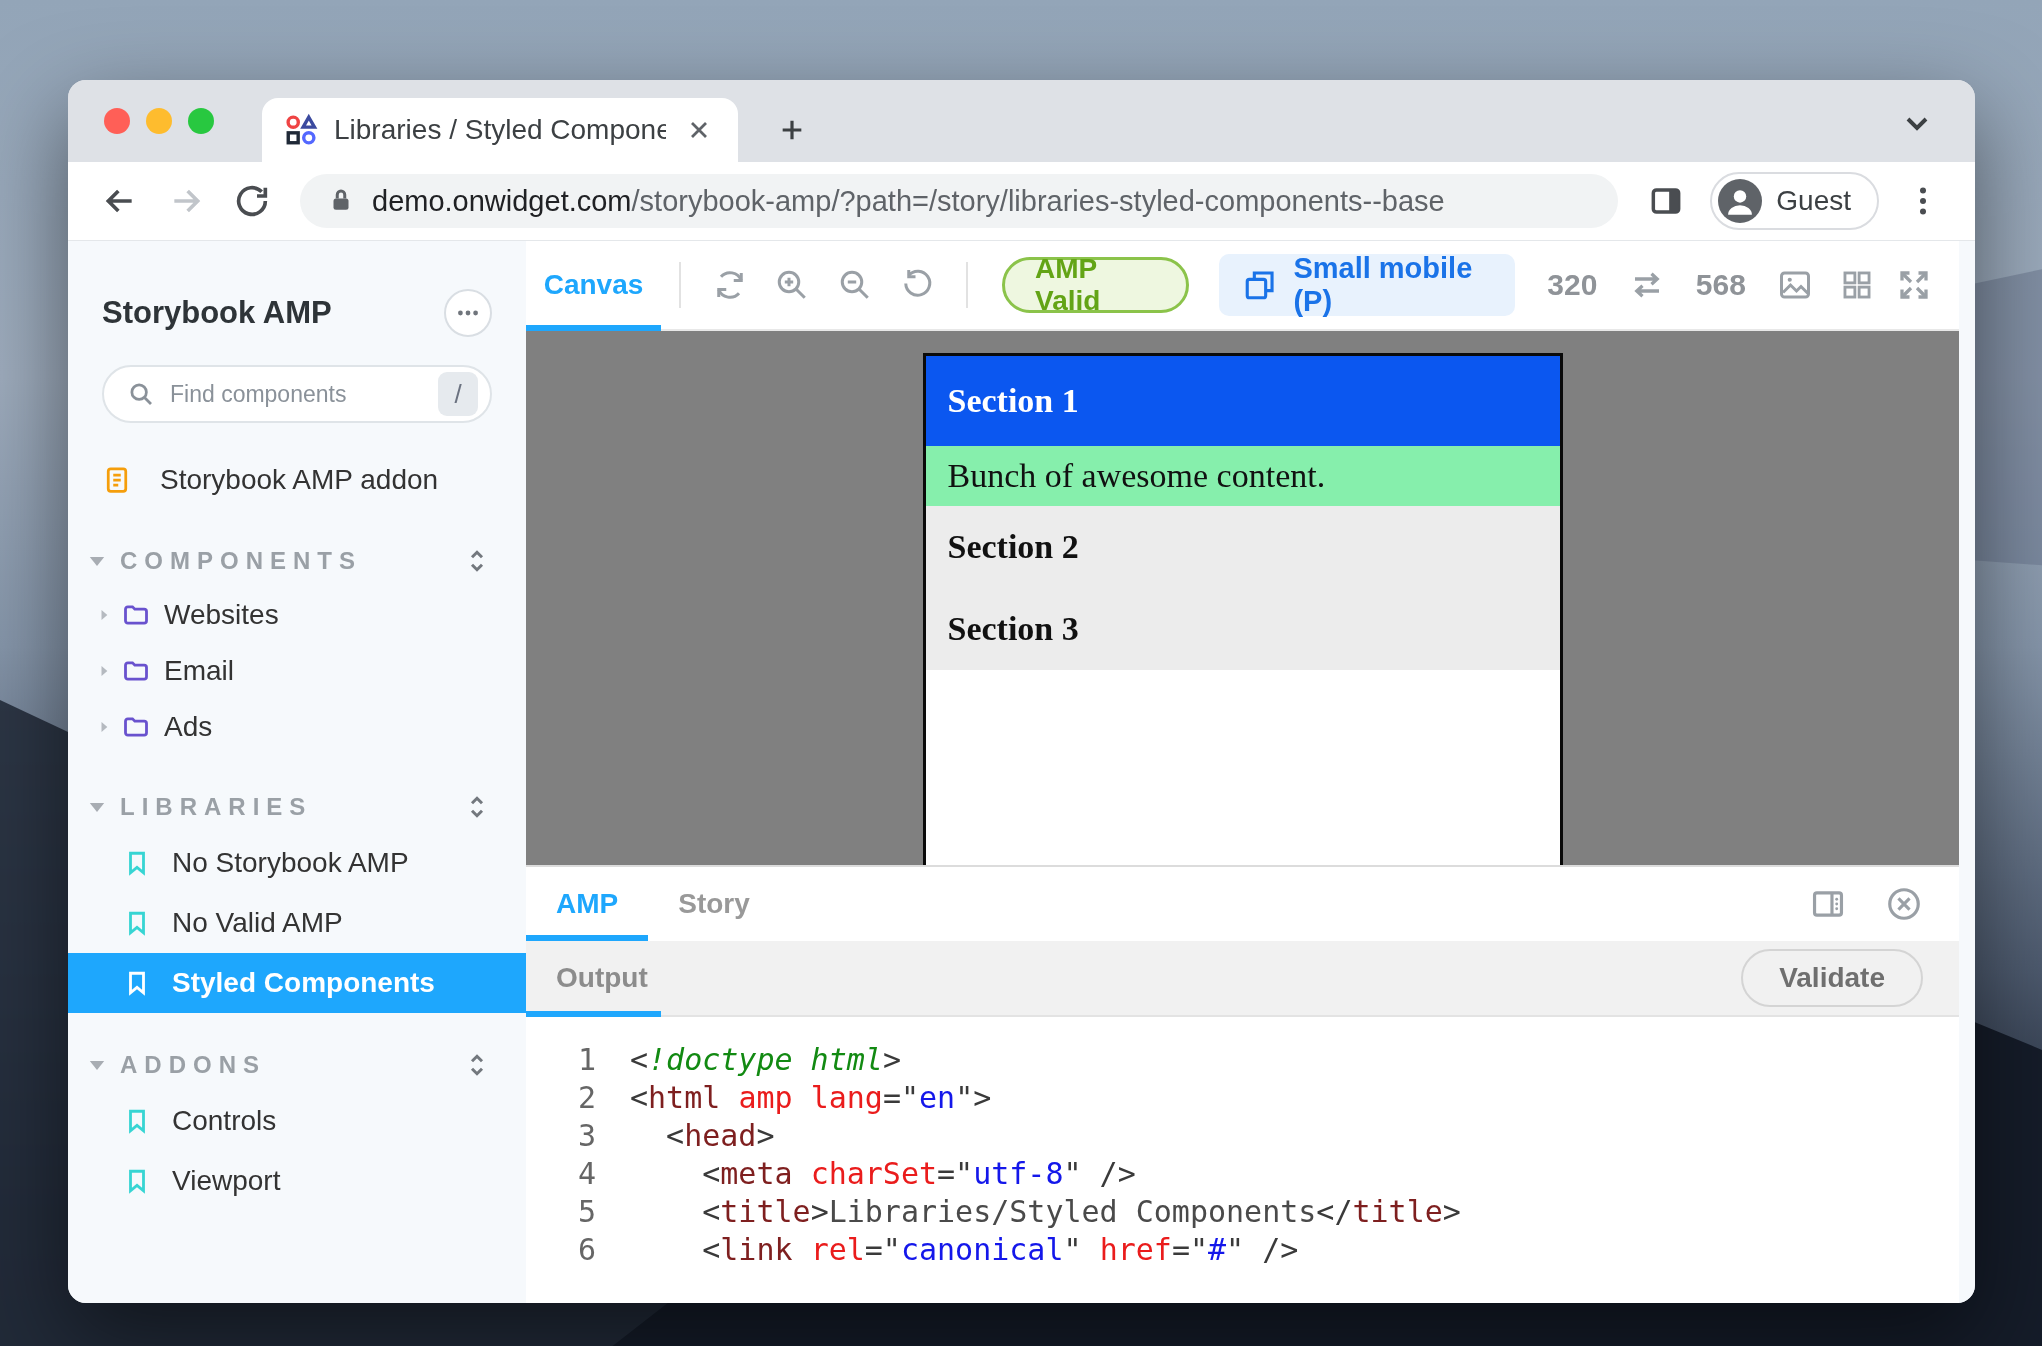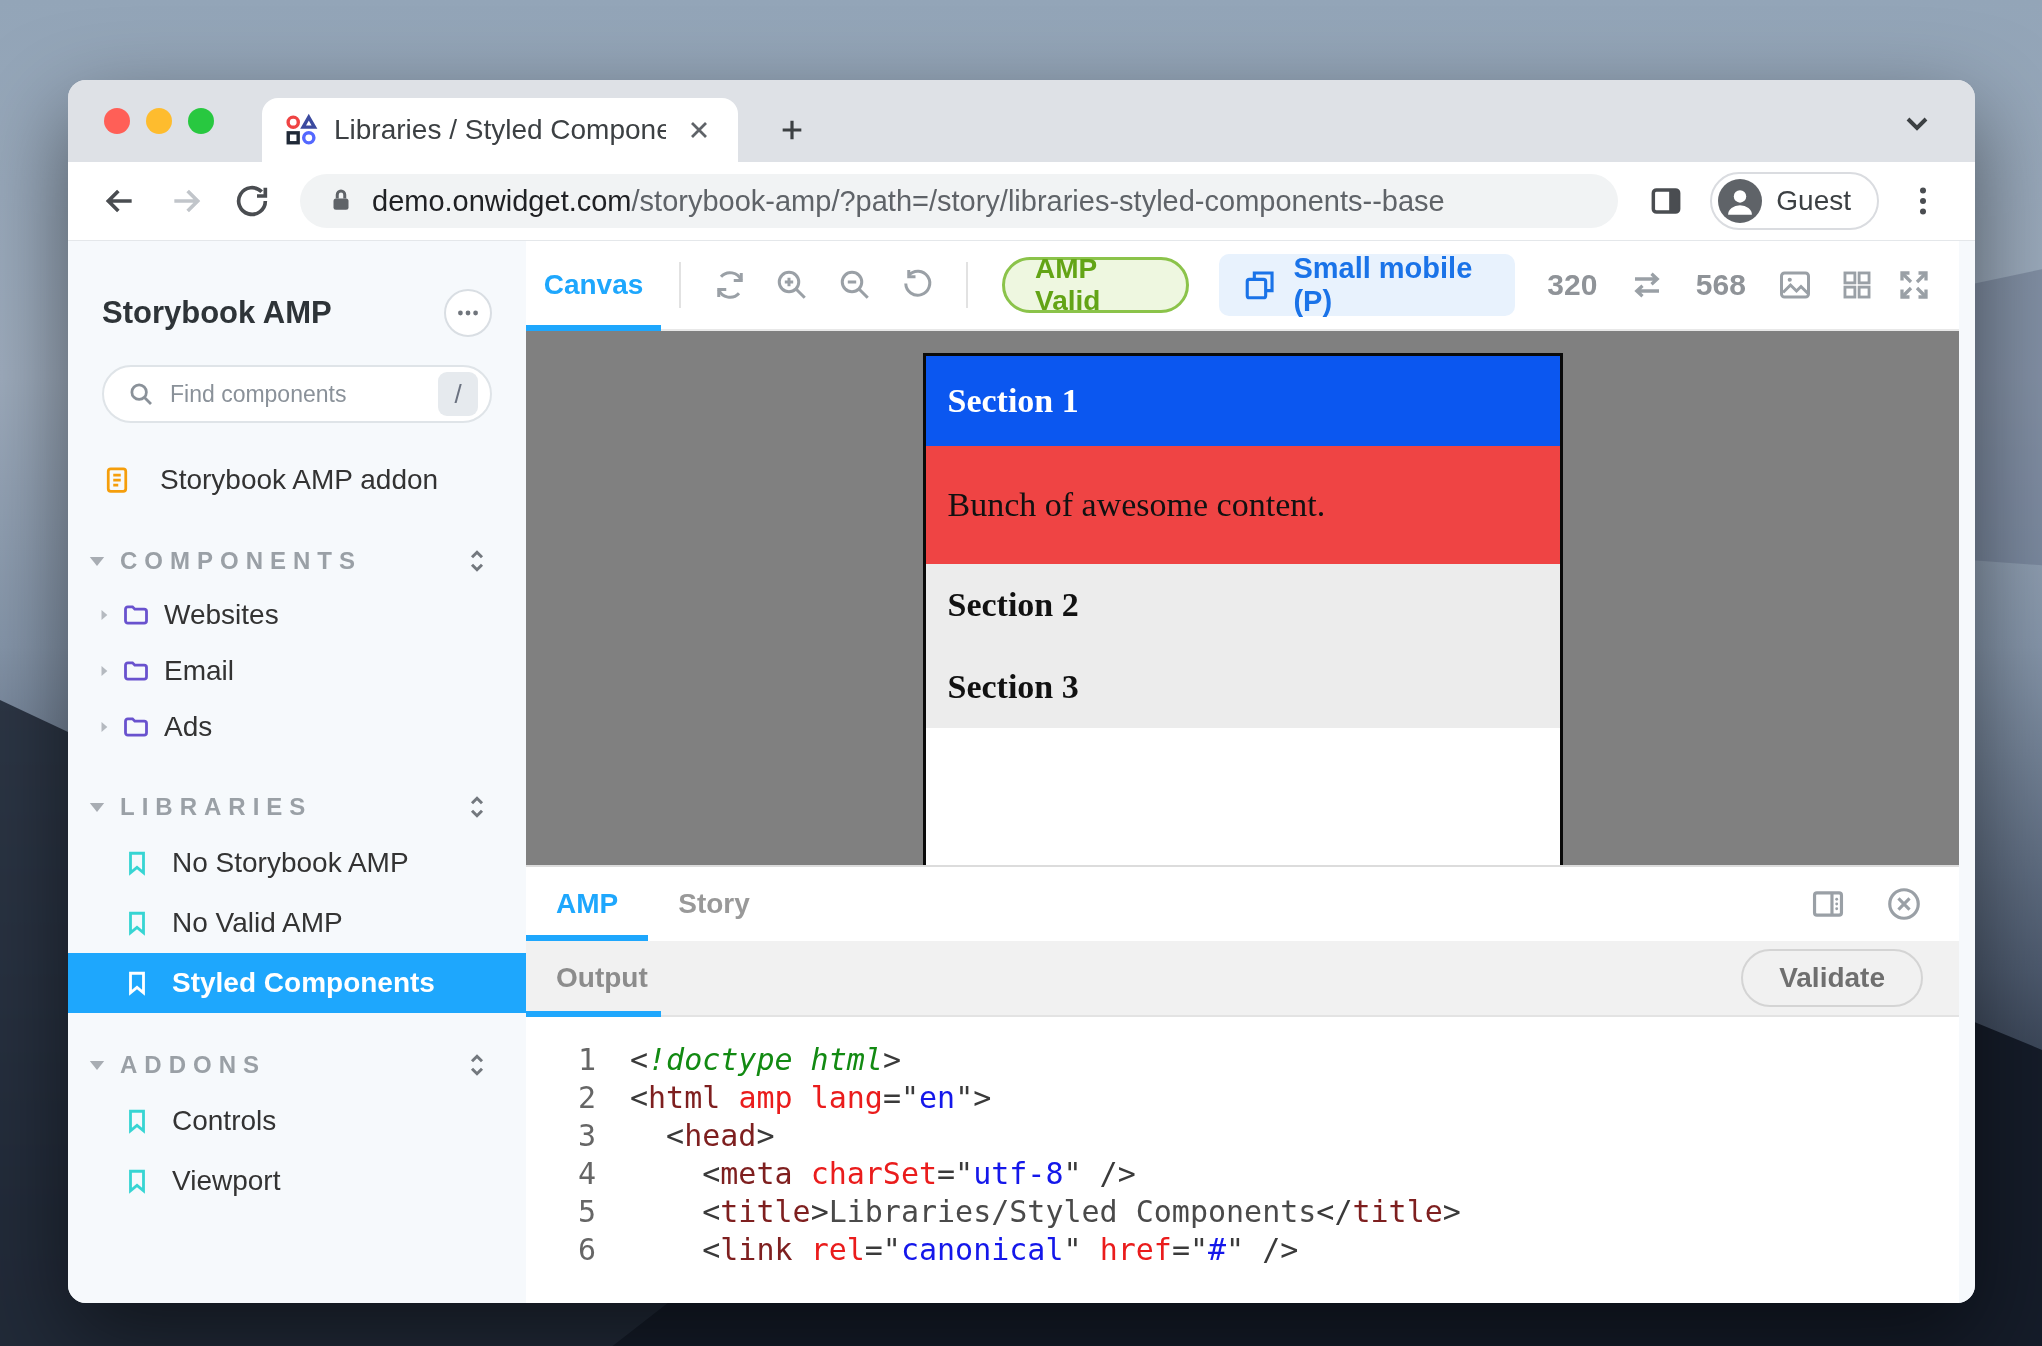--- a/index.html
+++ b/index.html
@@ -93,21 +93,21 @@
   .viewport-pill { height:62px; background:#e8f2fd; border-radius:10px; display:flex; align-items:center;
     gap:16px; padding:0 24px; color:var(--vpblue); font-size:29px; font-weight:bold; margin:0 14px; }
   .dim { font-size:30px; font-weight:bold; color:#8f9398; margin:9px 18px; }
   .fullscreen { margin-left:auto; margin-right:20px; }
 
   
   .canvas-area { height:534px; background:#808080; overflow:hidden; display:flex; justify-content:center; }
   .device { width:640px; margin-top:22px; background:#fff; border:3px solid #0a0a0a; border-bottom:none;
     font-family:"Liberation Serif", serif; font-size:34px; }
   .acc-h1 { background:var(--secblue); color:#fff; font-weight:bold; padding:26px 22px; }
-  .acc-content { background:#ef4444; color:#111; padding:40px 22px; }
+  .acc-content { background:#86efac; color:#111; padding:11px 22px; }
   .acc-h { background:#ececec; color:#111; font-weight:bold; padding:22px 22px; margin-top:0; }
 
   
   .panel { flex:1; display:flex; flex-direction:column; border-top:2px solid #dcdcdc; background:#fff; overflow:hidden; }
   .ptabs { height:74px; display:flex; align-items:center; position:relative; }
   .ptab { height:100%; display:flex; align-items:center; font-size:28px; font-weight:bold; padding:0 30px; position:relative; }
   .ptab.active { color:var(--accent); }
   .ptab.active::after { content:""; position:absolute; left:0; right:0; bottom:0; height:6px; background:var(--accent); }
   .ptab.inactive { color:#999; }
   .ptab-icons { margin-left:auto; display:flex; gap:38px; margin-right:36px; color:#9aa0a6; }

